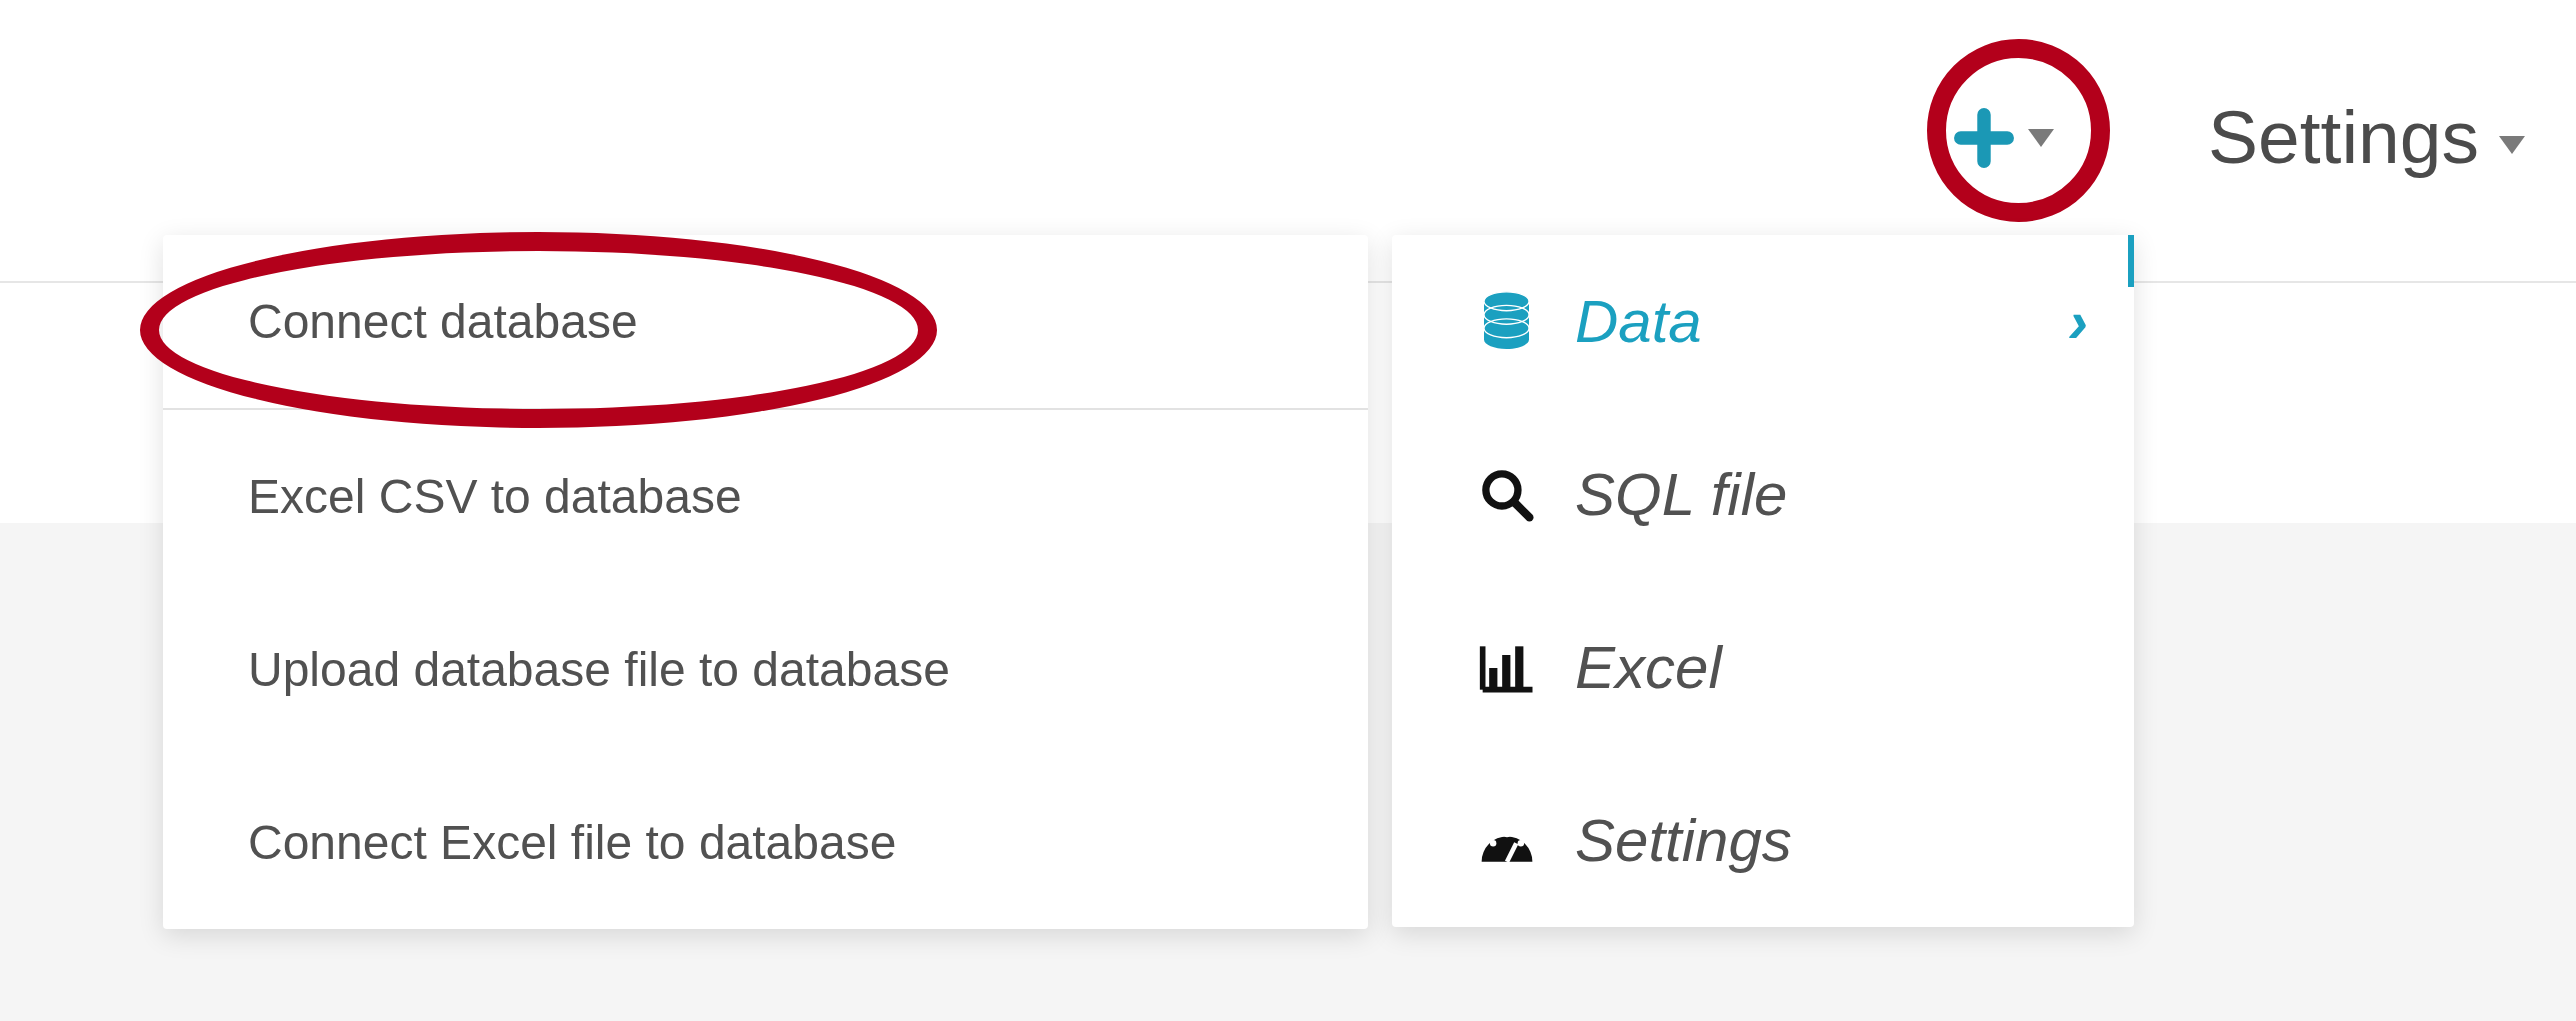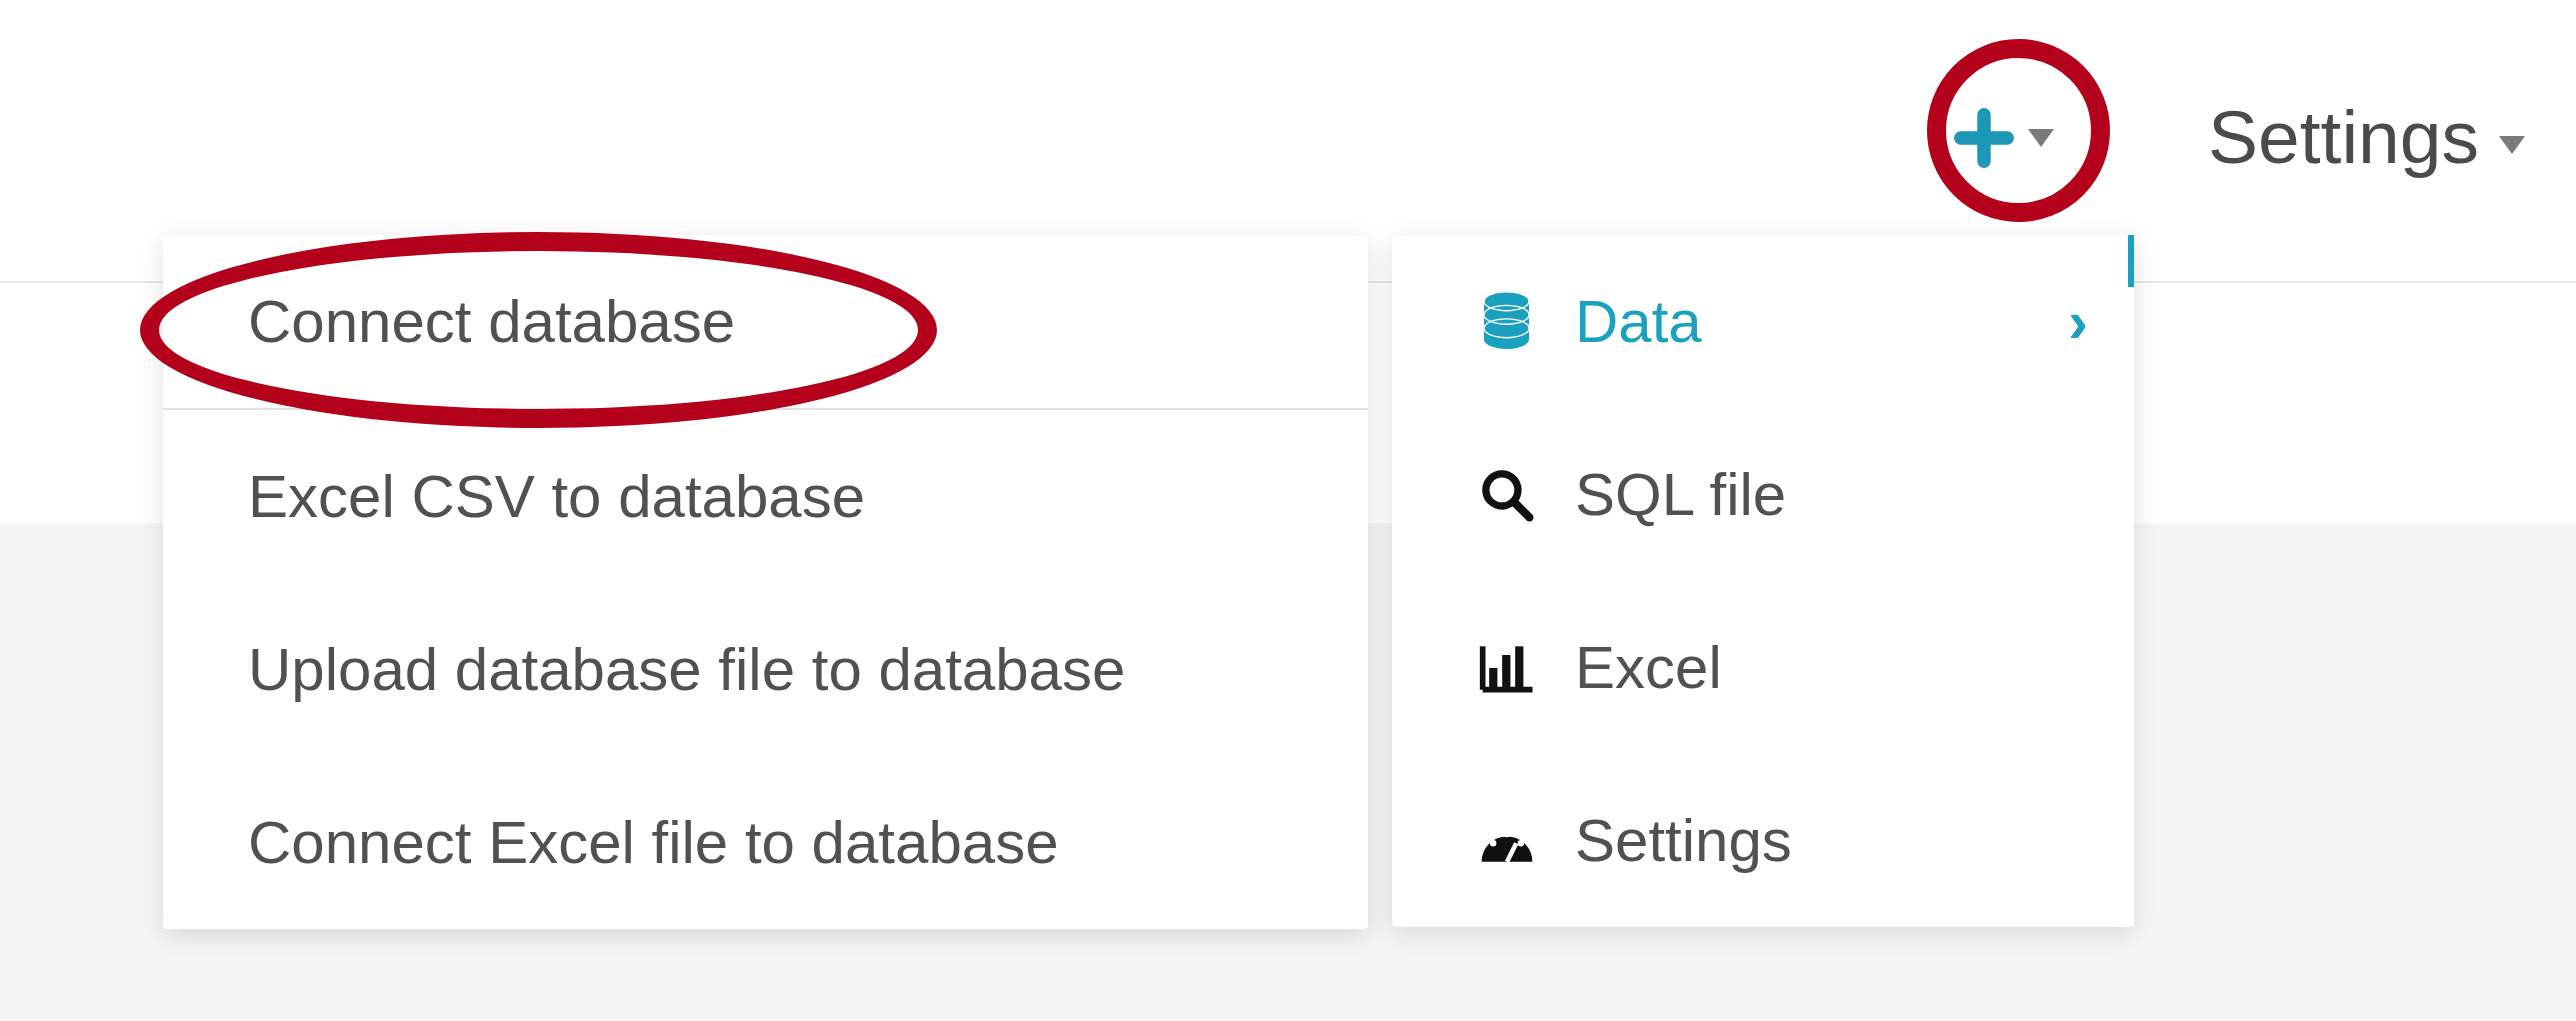--- a/index.html
+++ b/index.html
@@ -112,20 +112,21 @@
   .submenu {
     top: 235px;
     left: 163px;
     width: 1205px;
   }
 
   .mainmenu {
     top: 235px;
     left: 1392px;
     width: 742px;
+    font-style: italic;
   }
   .mainmenu .active-bar {
     position: absolute;
     right: 0;
     top: 0;
     width: 6.5px;
     height: 52px;
     background: #1ba0c0;
   }
 
@@ -152,21 +153,21 @@
     font-size: 59px;
     color: #1ba0c0;
     font-weight: 700;
   }
   .menu-item.active {
     color: #1ba0c0;
   }
 
   .submenu .menu-item {
     padding-left: 85px;
-    font-size: 60px;
+    font-size: 48px;
   }
   .submenu .menu-item.first {
     border-bottom: 2px solid #e2e2e2;
   }
 
   
   .icon-db svg, .icon-search svg, .icon-chart svg, .icon-dash svg {
     display: block;
   }
 </style>

